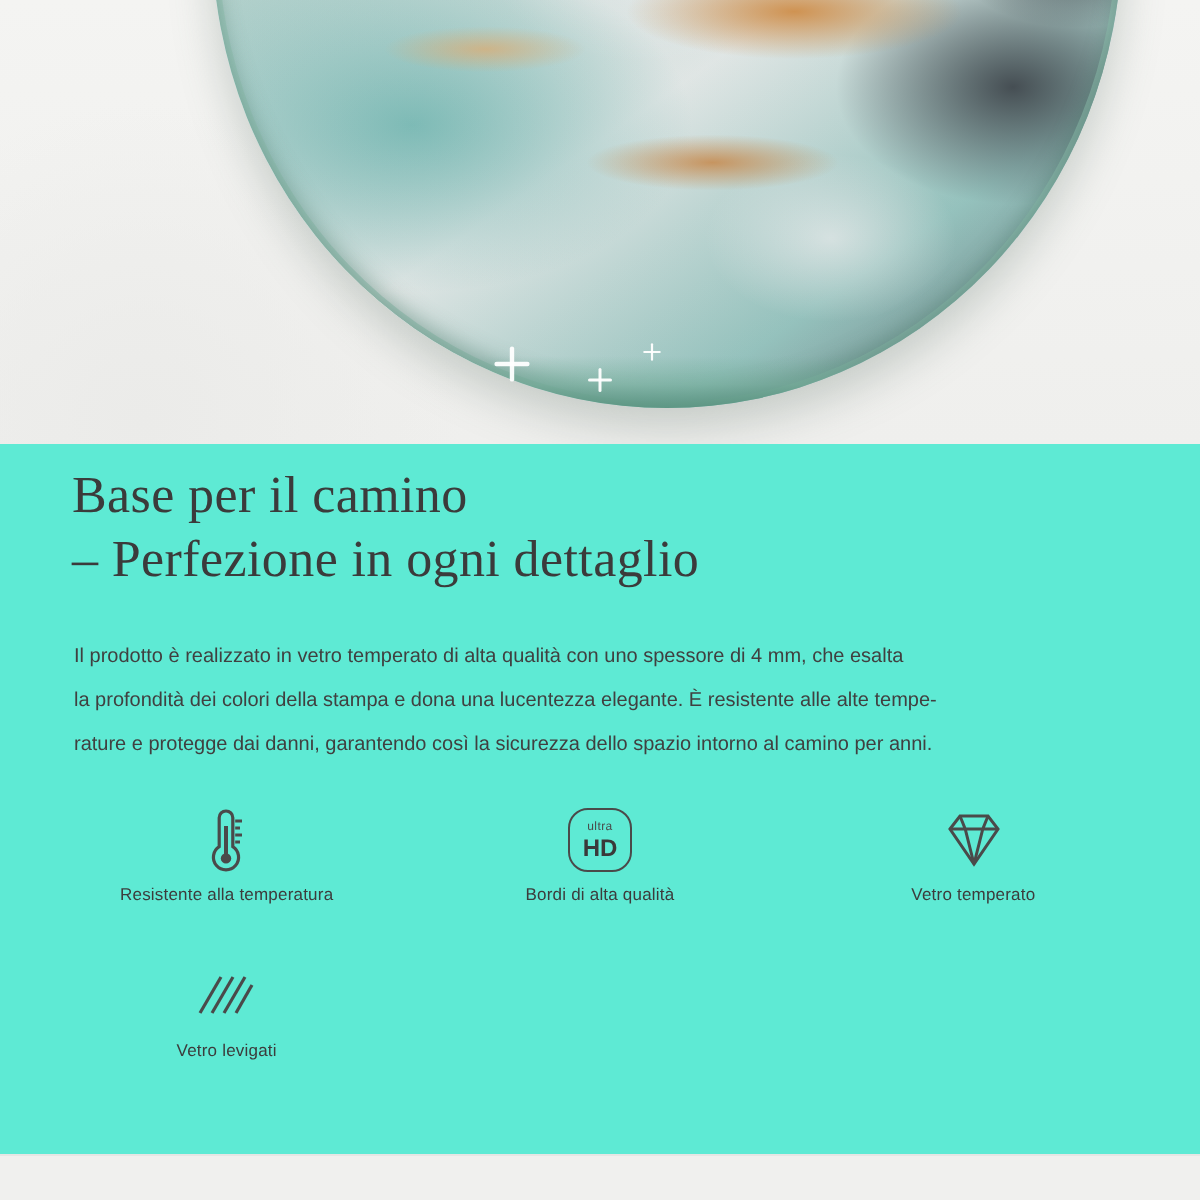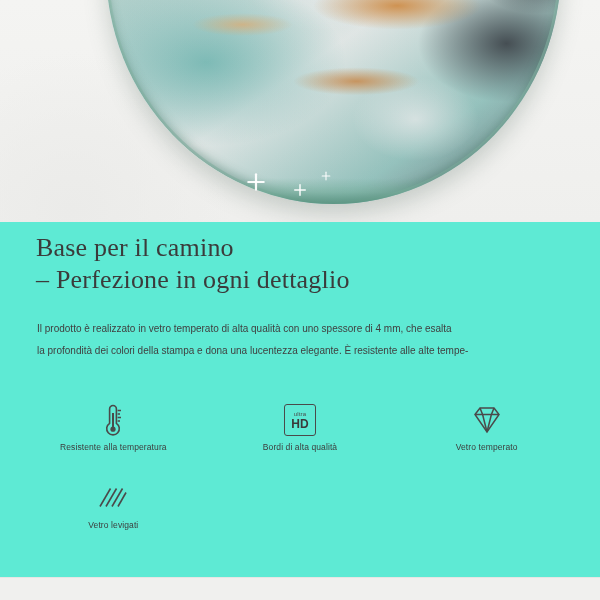--- a/index.html
+++ b/index.html
@@ -163,21 +163,21 @@
     margin-top: 0;
     font-size: 8.5px;
     color: #3c3c3c;
     text-align: center;
     letter-spacing: 0.1px;
   }
   .hd-box {
     width: 30px;
     height: 30px;
     border: 1.6px solid #4a4a4a;
-    border-radius: 3px;
+    border-radius: 10px;
     display: flex;
     flex-direction: column;
     align-items: center;
     justify-content: center;
     line-height: 1;
   }
   .hd-box .t1 { font-size: 6px; color: #4a4a4a; letter-spacing: .2px; }
   .hd-box .t2 { font-size: 12px; font-weight: bold; color: #3a3a3a; margin-top: 1px; }
 
   
@@ -209,20 +209,21 @@
   </div>
 
   <div class="headline">
     <span class="l1">Base per il camino</span>
     <span class="l2">– Perfezione in ogni dettaglio</span>
   </div>
 
   <div class="paragraph">
     <span>Il prodotto è realizzato in vetro temperato di alta qualità con uno spessore di 4 mm, che esalta</span>
     <span>la profondità dei colori della stampa e dona una lucentezza elegante. È resistente alle alte tempe-</span>
+    <span>rature e protegge dai danni, garantendo così la sicurezza dello spazio intorno al camino per anni.</span>
   </div>
 
   <div class="features">
 
     <div class="feature">
       <div class="ico">
         <svg width="30" height="40" viewBox="0 0 30 40" fill="none" stroke="#4a4a4a" stroke-width="1.6">
           <path d="M15 5.5a3.4 3.4 0 0 1 3.4 3.4v14.4a6.3 6.3 0 1 1-6.8 0V8.9A3.4 3.4 0 0 1 15 5.5z"></path>
           <circle cx="15" cy="29.2" r="2.6" fill="#4a4a4a" stroke="none"></circle>
           <rect x="14" y="13" width="2" height="14" fill="#4a4a4a" stroke="none"></rect>

